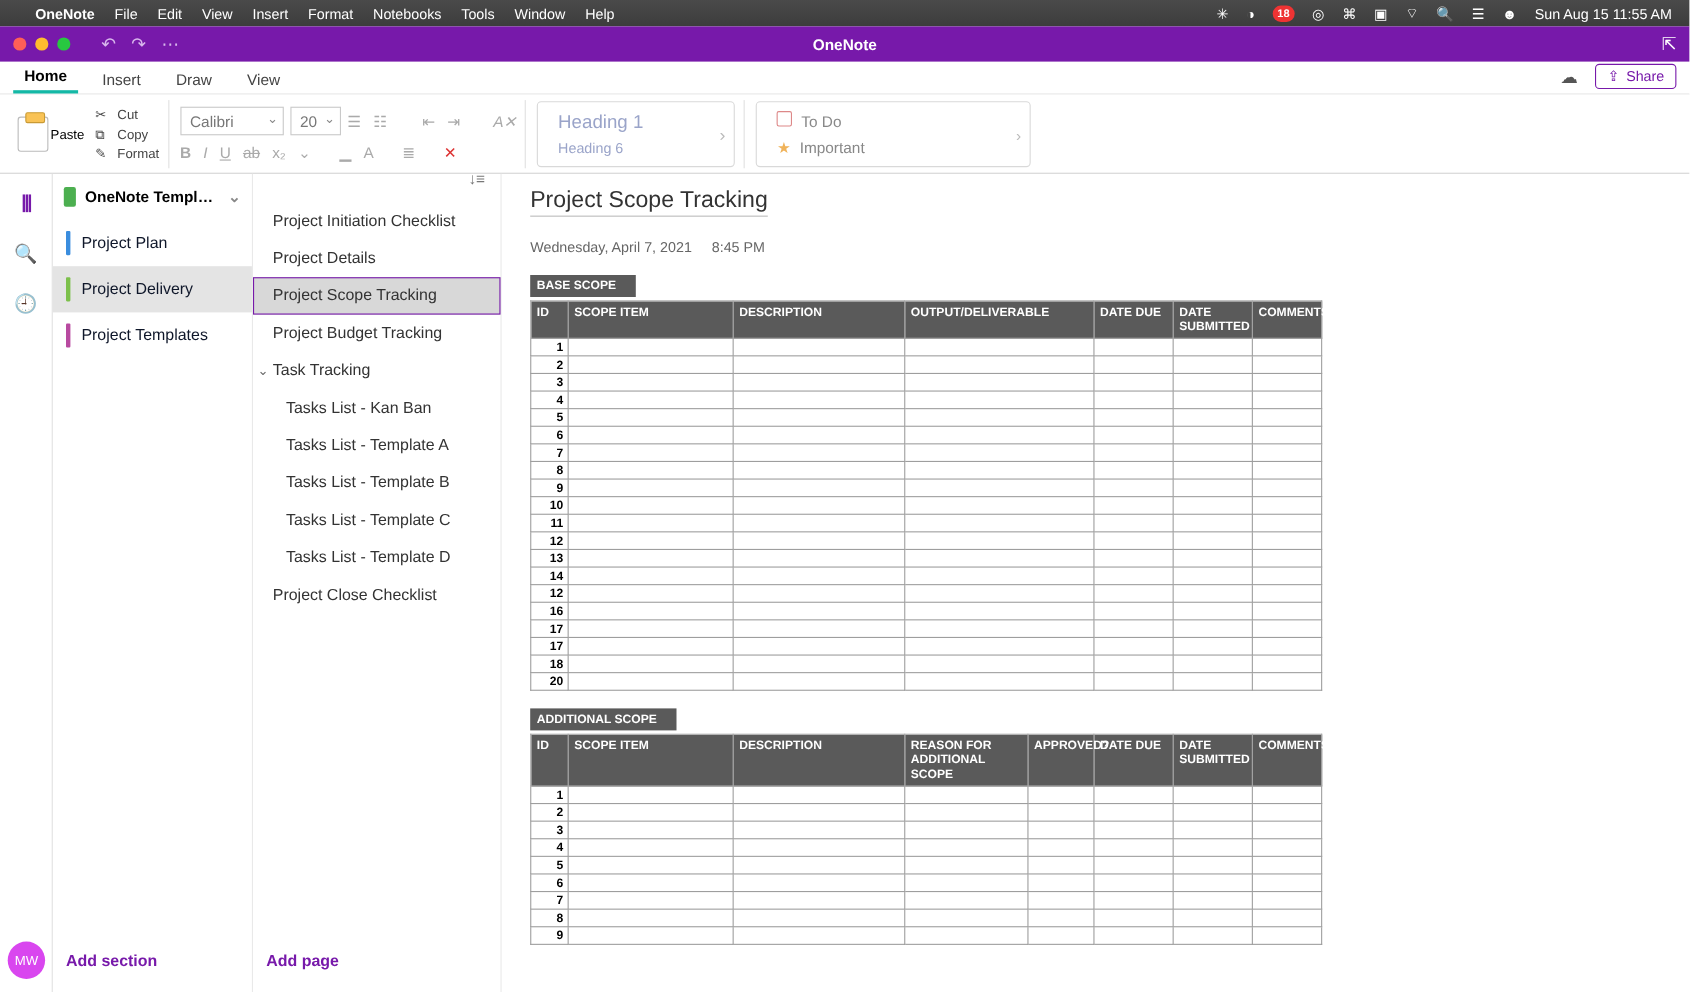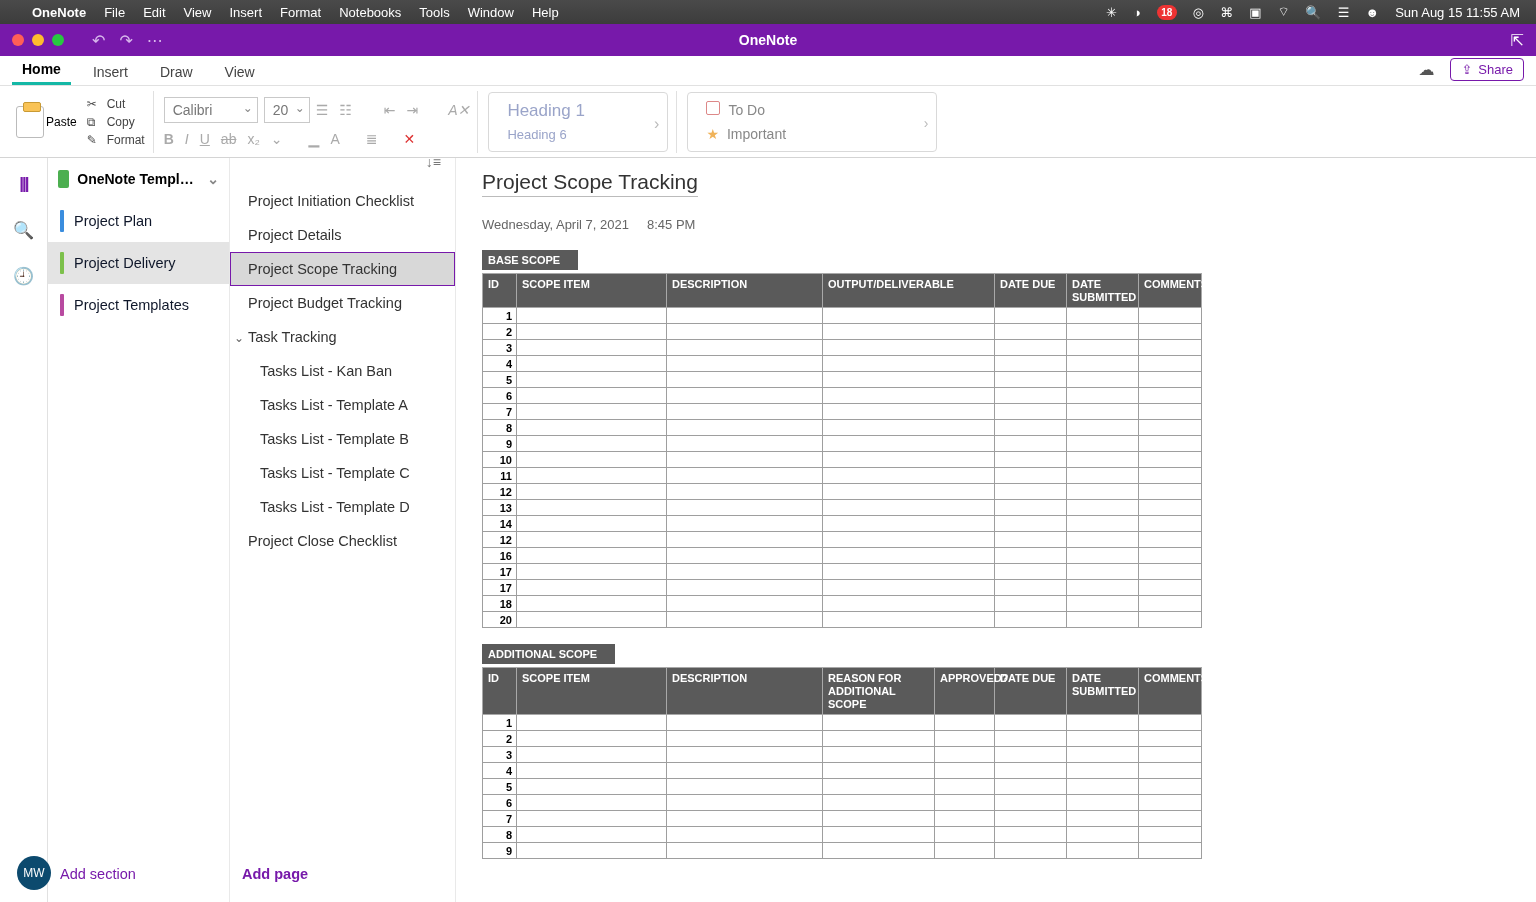--- a/index.html
+++ b/index.html
@@ -52,30 +52,30 @@
 .chk { width:14px; height:14px; border:1.5px solid #d88; display:inline-block; border-radius:2px; margin-right:8px; position:relative; }
 .star { color:#f0b35a; margin-right:8px; }
 
 
 .workspace { display:flex; height: calc(902px - 24px - 32px - 30px - 72px); }
 
 
 .rail { width:48px; border-right:1px solid #e1e1e1; display:flex; flex-direction:column; align-items:center; padding-top:16px; gap:26px; color:#555; position:relative; }
 .rail-ico { width:22px; height:20px; display:flex; align-items:center; justify-content:center; font-size:17px; cursor:default; }
 .rail-logo { color:#7719AA; font-weight:800; font-size:17px; letter-spacing:-2px; }
-.avatar { width:34px; height:34px; border-radius:50%; background:#0c4a6e; color:#fff; font-size:12px; display:flex; align-items:center; justify-content:center; position:absolute; bottom:12px; left:17px; }
+.avatar { width:34px; height:34px; border-radius:50%; background:#d946ef; color:#fff; font-size:12px; display:flex; align-items:center; justify-content:center; position:absolute; bottom:12px; left:7px; }
 
 
 .sections { width:182px; border-right:1px solid #e9e9e9; display:flex; flex-direction:column; }
 .notebook-title { padding:12px 10px 12px 10px; display:flex; align-items:center; gap:8px; font-size:14px; font-weight:600; }
 .nb-ico { width:16px; height:18px; background:#4caf50; border-radius:2px; display:inline-block; }
 .section-item { padding:10px 8px 10px 12px; font-size:14.5px; color:#0f172a; display:flex; align-items:center; gap:10px; cursor:default; }
 .section-item .bar { width:4px; height:22px; border-radius:1px; }
 .section-item.selected { background:#e4e4e4; }
-.add-section { margin-top:auto; padding:16px 12px 20px; color:#7719AA; font-weight:400; font-size:14.5px; }
+.add-section { margin-top:auto; padding:16px 12px 20px; color:#7719AA; font-weight:700; font-size:14.5px; }
 
 
 .pages { width:226px; border-right:1px solid #e9e9e9; display:flex; flex-direction:column; }
 .pages .top-pad { height:14px; }
 .sort-ico { text-align:right; padding-right:14px; color:#777; font-size:14px; margin-top:-4px; }
 .page-item { padding:9px 12px 9px 18px; font-size:14.5px; color:#333; cursor:default; }
 .page-item.sub { padding-left:30px; }
 .page-item.caret::before { content:"⌄"; margin-left:-14px; margin-right:2px; color:#666; font-size:12px; display:inline-block; width:12px; }
 .page-item.selected { background:#d8d8d8; outline:1.5px solid #7719AA; outline-offset:-1px; }
 .add-page { margin-top:auto; padding:16px 12px 20px; color:#7719AA; font-weight:600; font-size:14.5px; }

